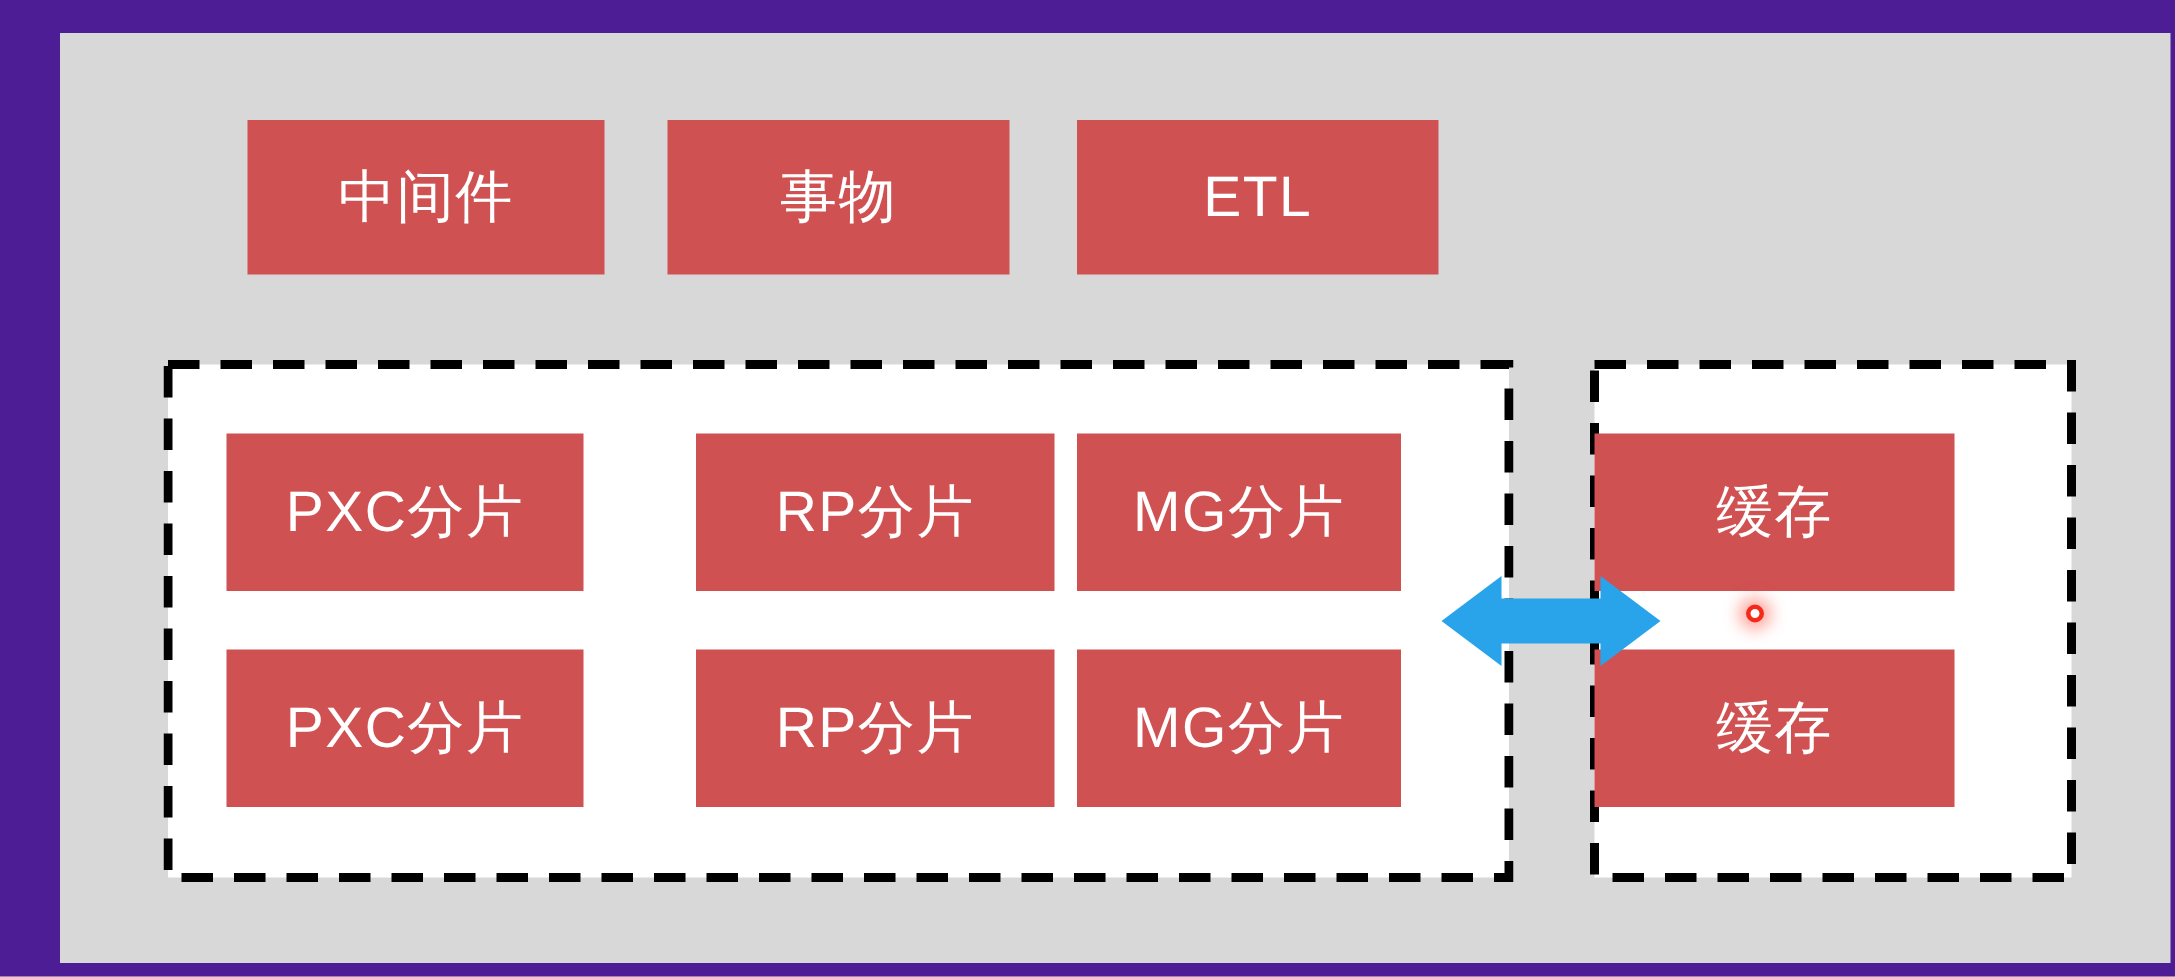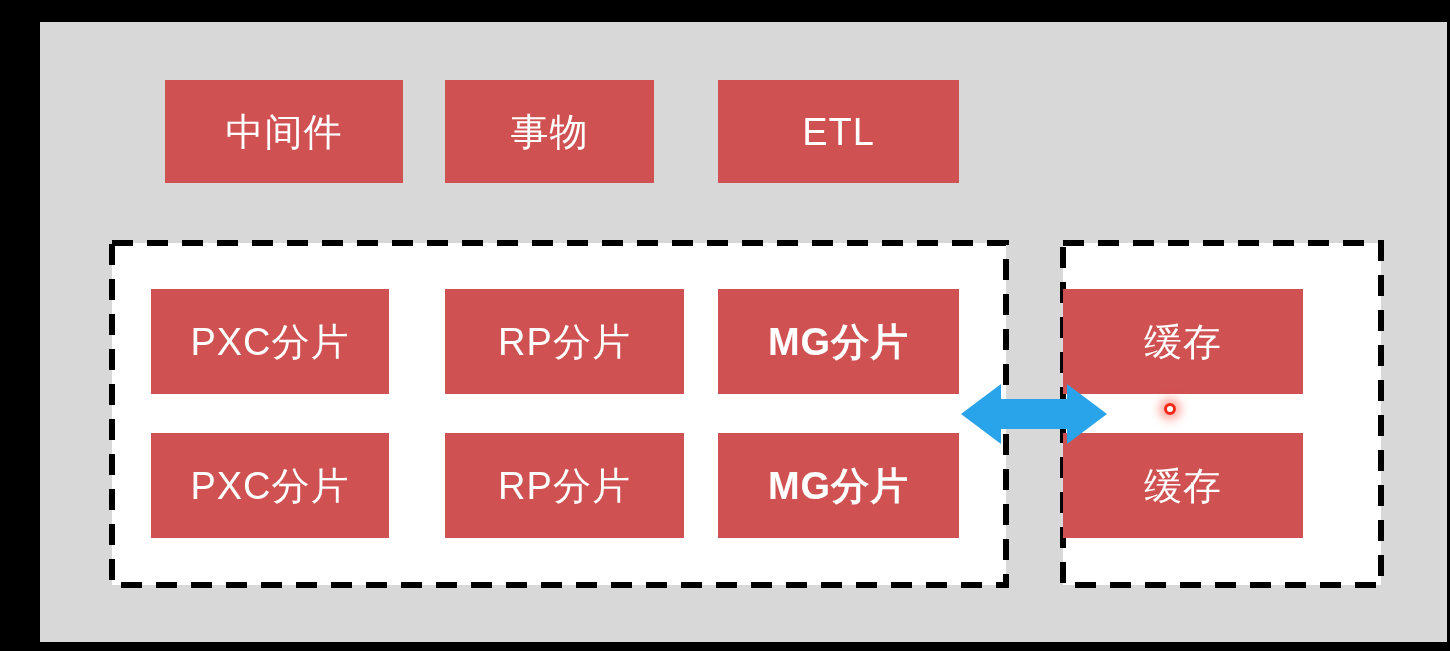--- a/index.html
+++ b/index.html
@@ -5,21 +5,21 @@
   html, body { margin: 0; padding: 0; }
   body {
     width: 1450px; height: 651px;
     background: #ffffff;
     font-family: "Liberation Sans", "DejaVu Sans", sans-serif;
     overflow: hidden;
   }
   .page {
     position: relative;
     width: 1450px; height: 651px;
-    background: #000000;
+    background: #4c1d95;
   }
   .canvas {
     position: absolute;
     left: 40px; top: 22px;
     width: 1407px; height: 620px;
     background: #d8d8d8;
   }
   .rbox {
     position: absolute;
     background: #d05152;
@@ -47,28 +47,28 @@
     position: absolute;
     left: 1164px; top: 403px;
     width: 6px; height: 6px;
     border: 3px solid #f5281a;
     border-radius: 50%;
     background: #ffffff;
     box-shadow: 0 0 10px 5px rgba(255, 70, 50, 0.45);
   }
   
   .top-1 { left: 165px; top: 80px; width: 238px; height: 103px; }
-  .top-2 { left: 445px; top: 80px; width: 209px; height: 103px; }
+  .top-2 { left: 445px; top: 80px; width: 228px; height: 103px; }
   .top-3 { left: 718px; top: 80px; width: 241px; height: 103px; justify-content: center; }
   
   .r1 { top: 289px; height: 105px; }
   .r2 { top: 433px; height: 105px; }
   .c1 { left: 151px; width: 238px; }
-  .c2 { left: 445px; width: 239px; }
-  .c3 { left: 718px; width: 241px; font-weight: bold; }
+  .c2 { left: 464px; width: 239px; }
+  .c3 { left: 718px; width: 216px; }
   
   .cache { left: 1063px; width: 240px; }
 </style>
 </head>
 <body>
 
 <div class="page">
   <div class="canvas"></div>
 
   <div class="rbox top-1">

